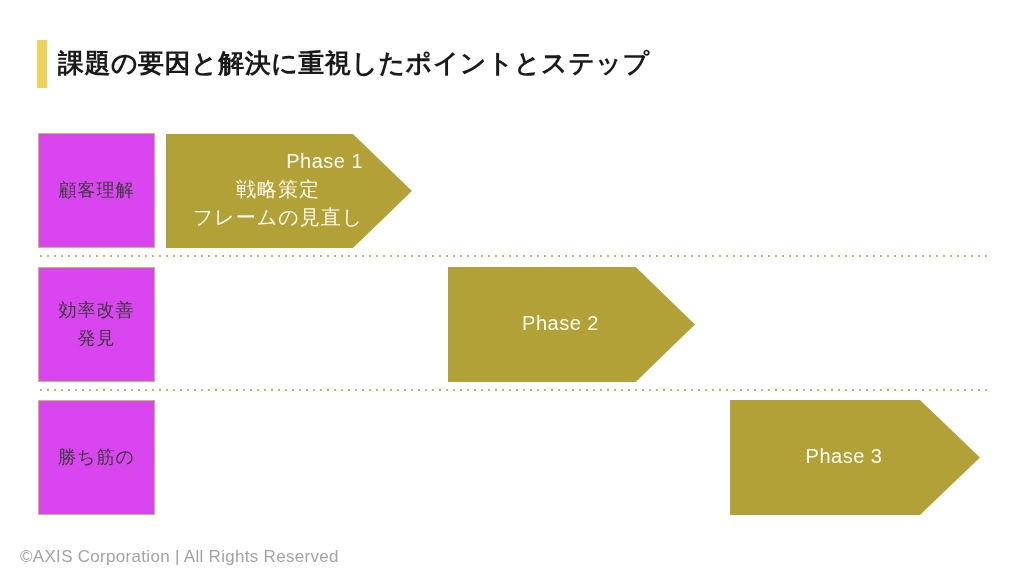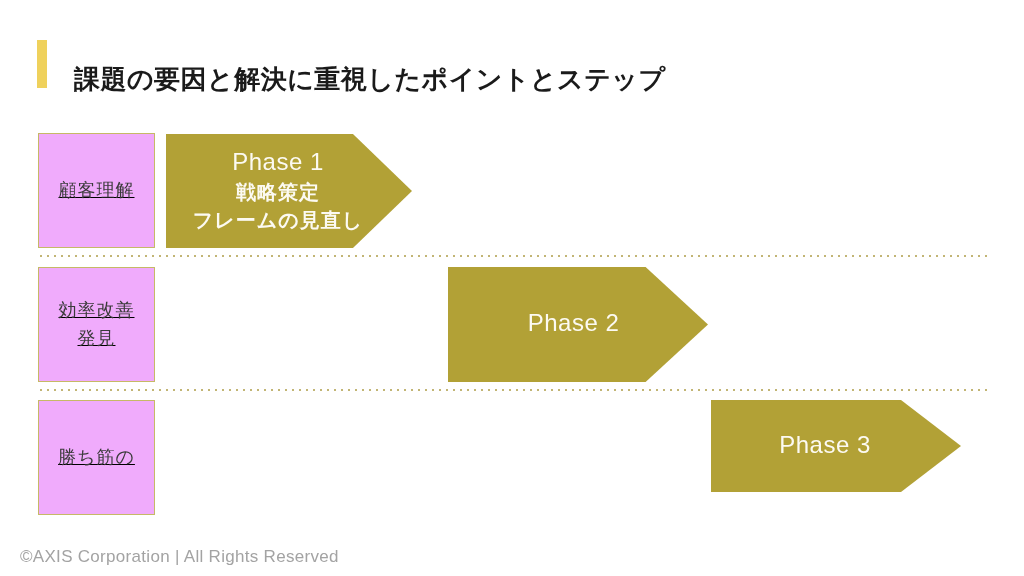--- a/index.html
+++ b/index.html
@@ -19,65 +19,66 @@
     background:#ffffff;
     overflow:hidden;
     font-family:"Liberation Sans","DejaVu Sans",sans-serif;
   }
   .accent-bar{
     position:absolute;left:37px;top:40px;
     width:10px;height:48px;
     background:var(--accent-bar);
   }
   .slide-title{
-    position:absolute;left:58px;top:46px;margin:16px;
+    position:absolute;left:58px;top:46px;margin:0;
     font-size:26px;font-weight:700;
     letter-spacing:0.5px;
     color:var(--title-text);
     white-space:nowrap;
   }
   .label-box{
     position:absolute;
     width:115px;height:113px;
     border:1.5px solid var(--box-border);
-    background:#f0abfc;
-    display:flex;align-items:center;justify-content:center;text-decoration:underline;
+    background:#d946ef;
+    display:flex;align-items:center;justify-content:center;
   }
   .box-1{left:38px;top:133px;}
   .box-2{left:38px;top:267px;}
   .box-3{left:38px;top:400px;}
   .box-label{
     font-size:18px;line-height:1.55;
     letter-spacing:1px;
     color:var(--box-text);
     text-align:center;
     white-space:pre-line;
   }
   .phase-arrow{
     position:absolute;
     height:114px;
     background:var(--arrow-fill);
     clip-path:polygon(0 0,76% 0,100% 50%,76% 100%,0 100%);
     display:flex;align-items:center;justify-content:center;
   }
   .arrow-1{left:166px;top:134px;width:246px;}
-  .arrow-2{left:448px;top:267px;width:247px;height:115px;padding-left:13px;}
-  .arrow-3{left:711px;top:400px;width:250px;height:92px;}
+  .arrow-2{left:448px;top:267px;width:247px;height:115px;}
+  .arrow-3{left:730px;top:400px;width:250px;height:115px;}
   .arrow-text{
     padding-right:22px;
     text-align:center;
     color:var(--arrow-text);
   }
   .phase-label{
-    font-size:24px;font-weight:400;
+    font-size:20px;font-weight:400;
     letter-spacing:0.5px;
     margin-bottom:3px;
+    text-align:right;
   }
   .phase-body{
-    font-size:20px;font-weight:700;
+    font-size:20px;font-weight:400;
     letter-spacing:1px;
     line-height:1.38;
     white-space:pre-line;
   }
   .divider{
     position:absolute;left:40px;
     width:948px;height:2px;
     background:repeating-linear-gradient(to right,
       var(--dot-color) 0 2px, transparent 2px 7px);
   }

